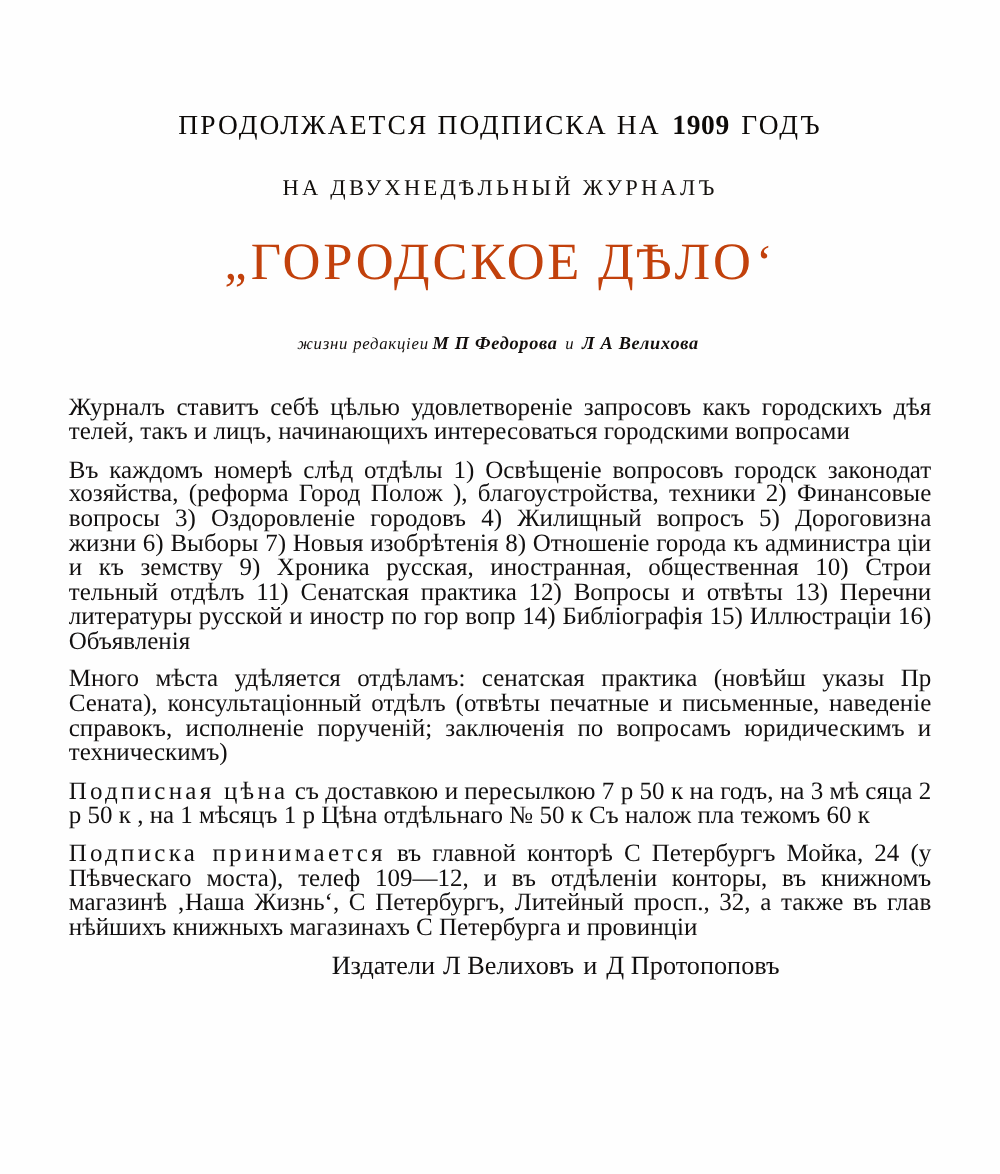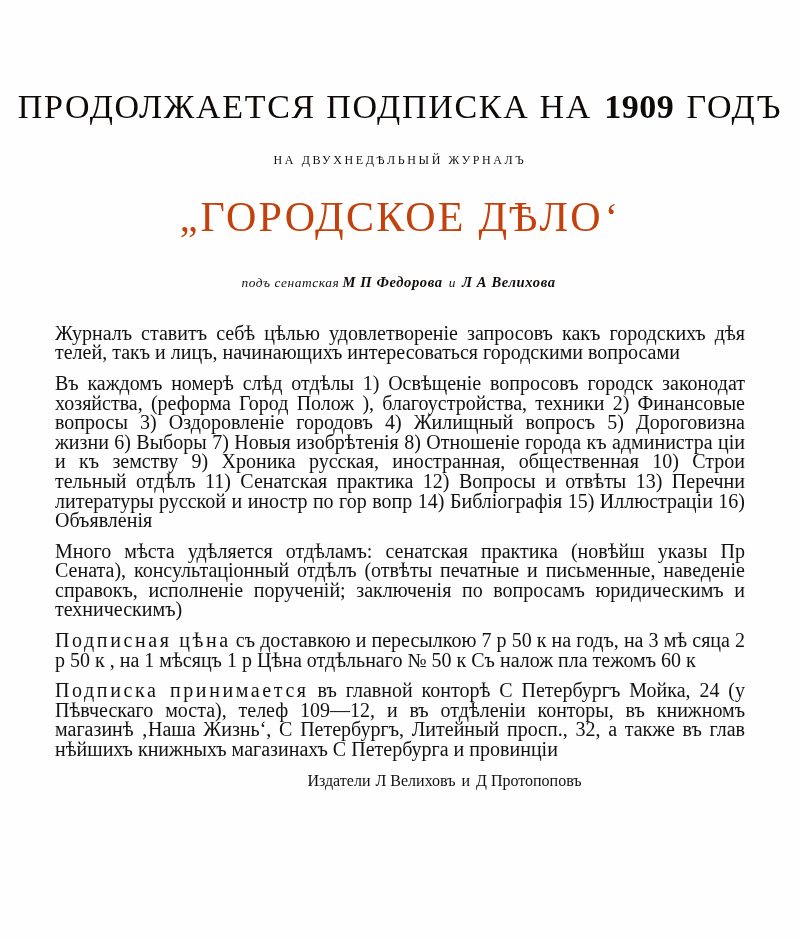--- a/index.html
+++ b/index.html
@@ -24,35 +24,35 @@
     background: #fefefe;
   }
 
   
   .masthead {
     padding-top: 88px;
     text-align: center;
   }
 
   .main-title {
-    font-size: 34px;
+    font-size: 22px;
     letter-spacing: 1.7px;
     white-space: nowrap;
     line-height: 1.1;
     color: #0d0a08;
   }
   .main-title .year {
     font-weight: bold;
     letter-spacing: 0.5px;
     padding: 0 2px;
   }
 
   .sub-title {
     margin-top: 28px;
-    font-size: 12px;
+    font-size: 18px;
     letter-spacing: 2.6px;
     color: #13100d;
   }
 
   .journal-title {
     margin-top: 27px;
     font-size: 42px;
     letter-spacing: 2.2px;
     line-height: 1.08;
     color: #c2410c;
@@ -101,21 +101,21 @@
     letter-spacing: 2.6px;
   }
 
   .para.final {
     margin-top: 13px;
     text-align: left;
   }
 
   .signature {
     margin-top: 6px;
-    font-size: 16px;
+    font-size: 21px;
     line-height: 19.6px;
     text-align: center;
     padding-left: 90px;
     color: #121010;
   }
   .signature .nm { padding: 0 1px; }
 </style>
 </head>
 <body>
 
@@ -129,21 +129,21 @@
       <span>ГОДЪ</span>
     </div>
 
     <div class="sub-title">НА ДВУХНЕДѢЛЬНЫЙ ЖУРНАЛЪ</div>
 
     <div class="journal-title">
       <span class="q-open">„</span><span>ГОРОДСКОЕ ДѢЛО</span><span class="q-close">‘</span>
     </div>
 
     <div class="editors">
-      <span class="ed-small">подъ сенатская</span><span class="nm">М  П   Федорова</span><span class="ed-small nm">и</span><span class="nm">Л  А  Велихова</span>
+      <span class="ed-small">жизни редакціеи</span><span class="nm">М  П   Федорова</span><span class="ed-small nm">и</span><span class="nm">Л  А  Велихова</span>
     </div>
 
   </div>
 
   <div class="body-copy">
 
     <p class="para">Журналъ ставитъ себѣ цѣлью удовлетворенiе запросовъ какъ городскихъ дѣя телей, такъ и лицъ, начинающихъ интересоваться городскими вопросами</p>
 
     <p class="para">Въ каждомъ номерѣ слѣд отдѣлы 1) Освѣщеніе вопросовъ городск законодат хозяйства, (реформа Город  Полож ), благоустройства, техники 2) Финансовые вопросы  3) Оздоровленіе городовъ 4) Жилищный вопросъ 5) Дороговизна жизни 6) Выборы 7) Новыя изобрѣтенія 8) Отношеніе города къ администра ціи и къ земству 9) Хроника русская, иностранная, общественная 10) Строи тельный отдѣлъ  11) Сенатская практика 12) Вопросы и отвѣты 13) Перечни литературы русской и иностр по гор вопр 14) Библіографія 15) Иллюстраціи 16) Объявленія</p>
 

